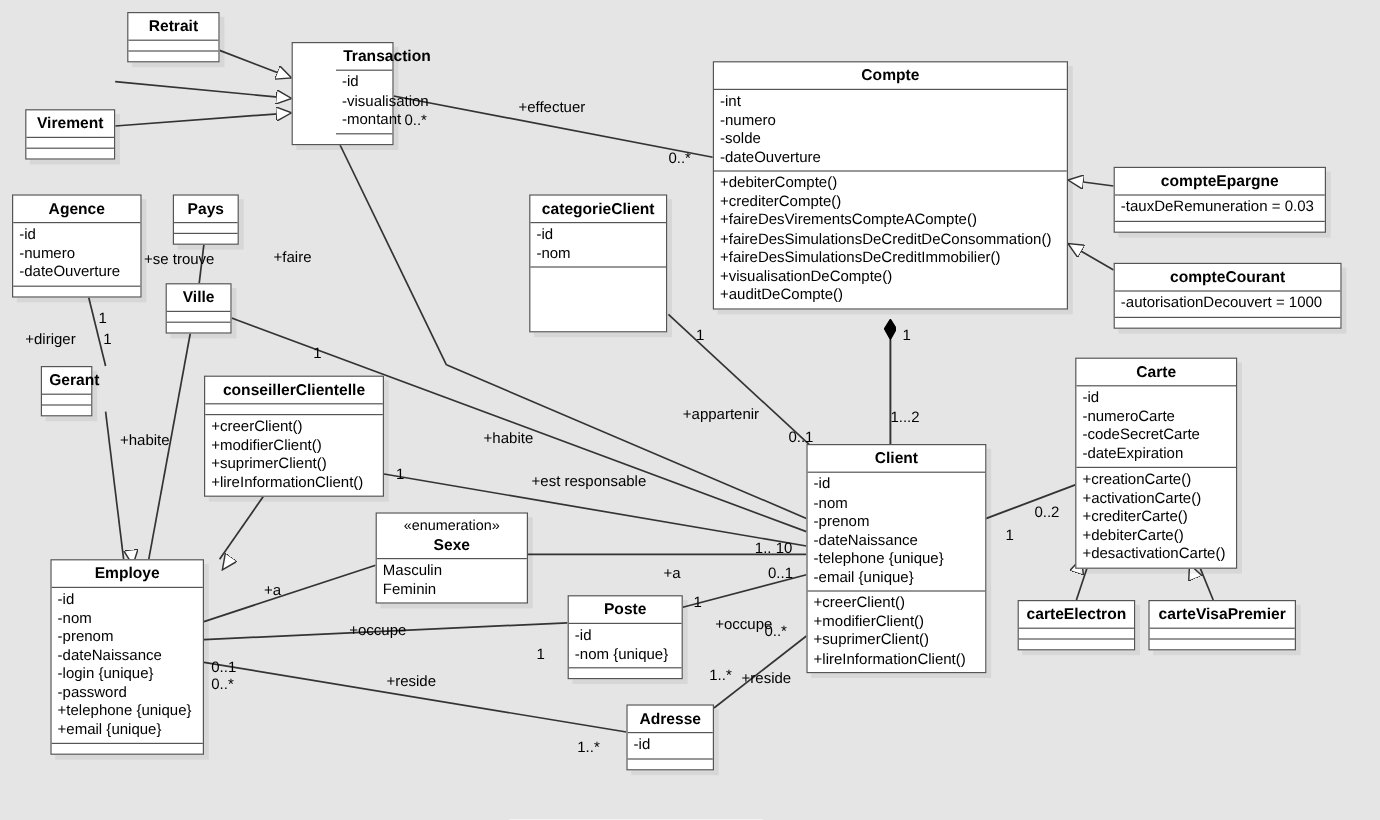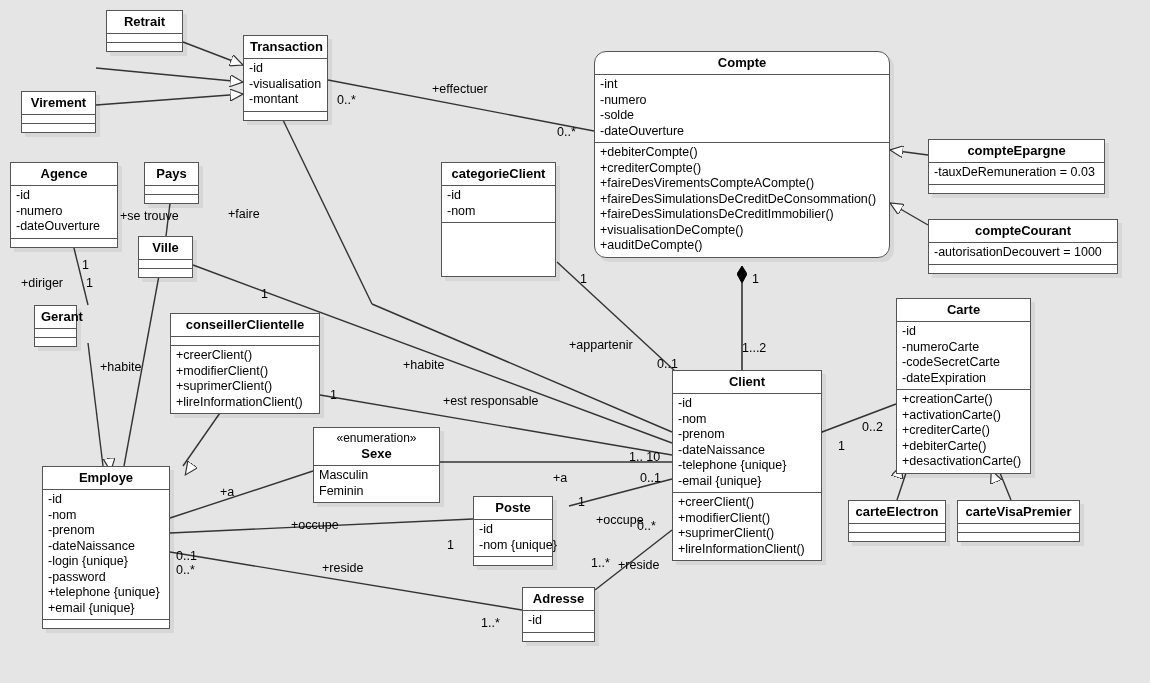--- a/index.html
+++ b/index.html
@@ -146,33 +146,33 @@
 
 
   <div class="uml-class" style="left:21px; top:91px; width:75px;">
     <div class="uml-name">Virement</div>
     <div class="uml-sep"></div>
     <div class="uml-compartment empty"></div>
     <div class="uml-sep"></div>
     <div class="uml-compartment empty"></div>
   </div>
 
-  <div class="uml-class" style="left:243px; top:35px; width:85px;">
+  <div class="uml-class" style="left:243px; top:35px; width:85px;padding-left:36px;">
     <div class="uml-name">Transaction</div>
     <div class="uml-sep"></div>
     <div class="uml-compartment">
       <div>-id</div>
       <div>-visualisation</div>
       <div>-montant</div>
     </div>
     <div class="uml-sep"></div>
     <div class="uml-compartment empty"></div>
   </div>
 
-  <div class="uml-class" style="left:594px; top:51px; width:296px;border-radius:12px;">
+  <div class="uml-class" style="left:594px; top:51px; width:296px;">
     <div class="uml-name">Compte</div>
     <div class="uml-sep"></div>
     <div class="uml-compartment">
       <div>-int</div>
       <div>-numero</div>
       <div>-solde</div>
       <div>-dateOuverture</div>
     </div>
     <div class="uml-sep"></div>
     <div class="uml-compartment">
@@ -288,21 +288,21 @@
       <div>-dateNaissance</div>
       <div>-login {unique}</div>
       <div>-password</div>
       <div>+telephone {unique}</div>
       <div>+email {unique}</div>
     </div>
     <div class="uml-sep"></div>
     <div class="uml-compartment empty"></div>
   </div>
 
-  <div class="uml-class" style="left:473px; top:496px; width:80px;">
+  <div class="uml-class" style="left:473px; top:496px; width:96px;">
     <div class="uml-name">Poste</div>
     <div class="uml-sep"></div>
     <div class="uml-compartment">
       <div>-id</div>
       <div>-nom {unique}</div>
     </div>
     <div class="uml-sep"></div>
     <div class="uml-compartment empty"></div>
   </div>
 

